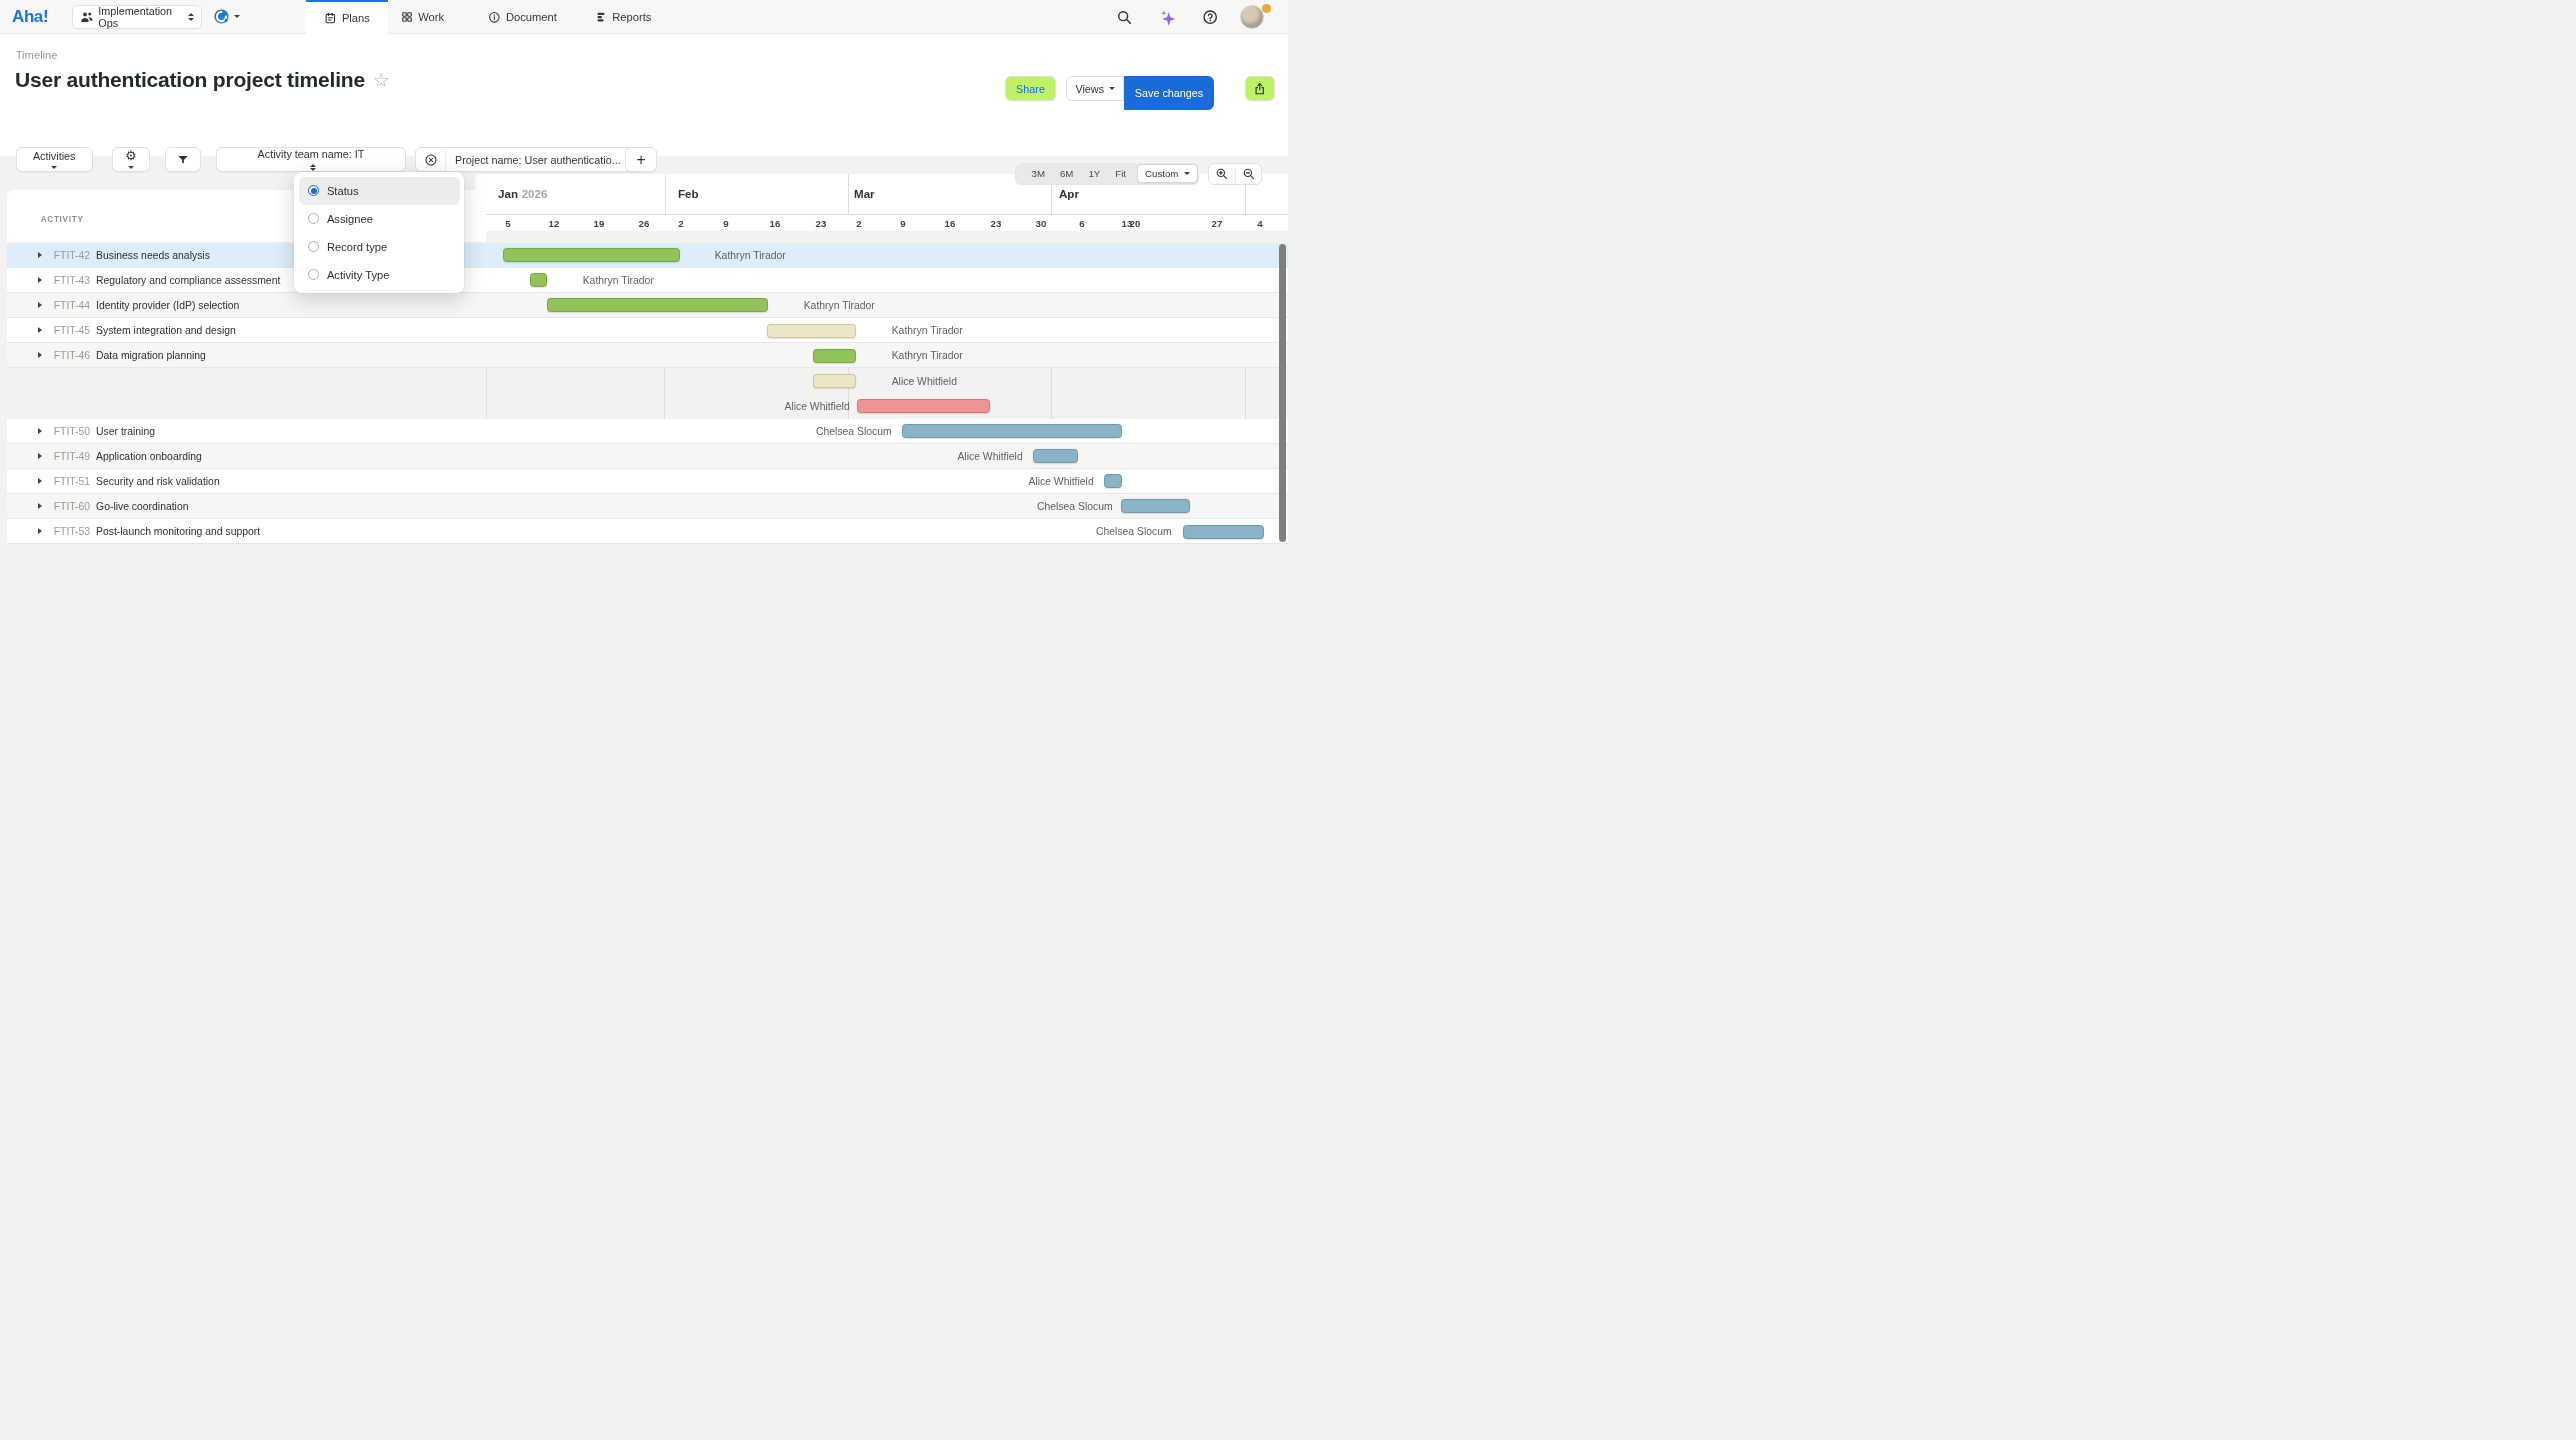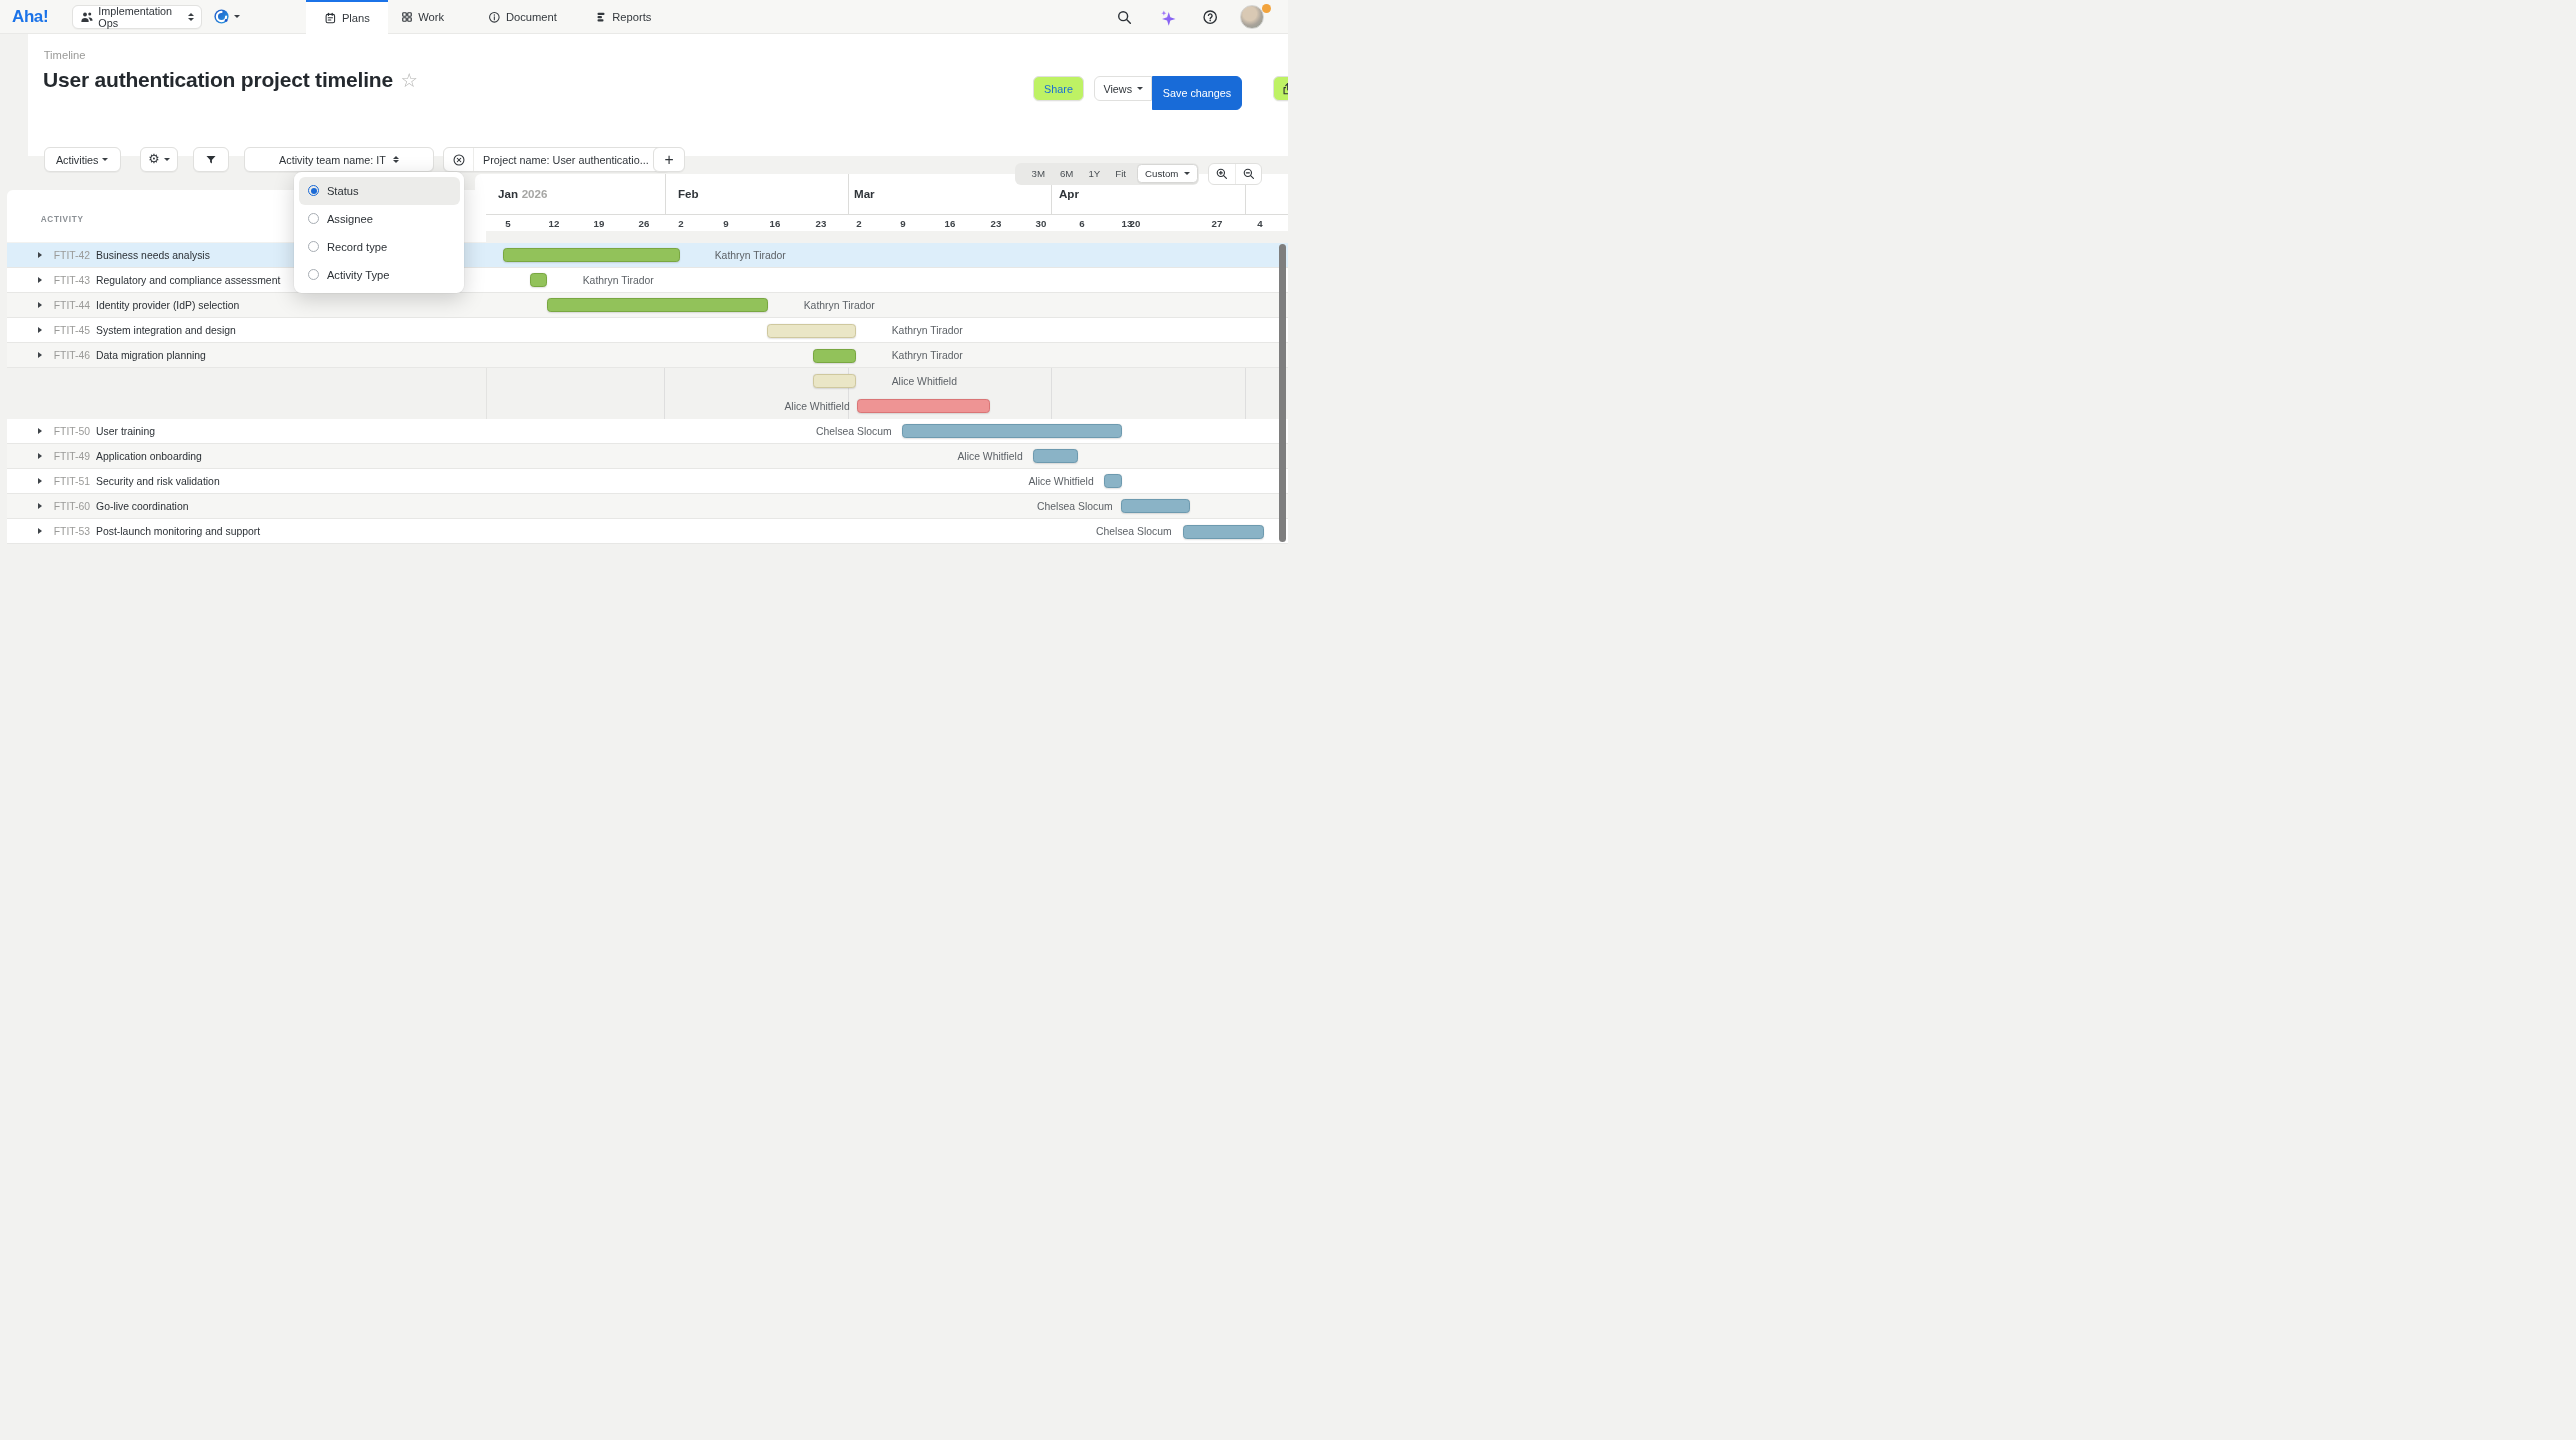--- a/index.html
+++ b/index.html
@@ -12,34 +12,34 @@
   .logo { position:absolute; left:12px; top:6.7px; font-size:17px; font-weight:800; color:#1b73e8; letter-spacing:-0.4px; }
   .ws-btn { position:absolute; left:72px; top:5.2px; height:24px; width:130px; background:#fff; border:0.7px solid #e2e2e0; border-radius:6px; display:flex; align-items:center; gap:5.2px; padding:0 6.7px; font-size:10.8px; color:#2f3439; box-shadow:0 0.7px 0.7px rgba(0,0,0,.03); }
   .swirl-wrap { position:absolute; left:213px; top:8.2px; display:flex; align-items:center; gap:3.7px; }
   .tab { position:absolute; top:0; height:34px; display:flex; align-items:center; gap:5.2px; font-size:11.2px; color:#33383d; padding:0 3px; }
   .tab.active { background:#fff; border-top:2.2px solid #1b73e8; padding:0 18px; }
   .nav-right-icon { position:absolute; top:9px; width:16.4px; height:16.4px; }
   .avatar { position:absolute; left:1240px; top:5.2px; width:24px; height:24px; border-radius:50%; background:radial-gradient(circle at 40% 35%, #d9c9b4 0 35%, #a9a39a 60%, #8e9a8e 100%); border:0.7px solid #d5d5d3; }
   .notif-dot { position:absolute; left:1262px; top:3.7px; width:9px; height:9px; border-radius:50%; background:#f2a33c; }
 
   
-  .pagehead { position:absolute; left:0; top:34px; width:1288px; height:122px; background:#fff;margin-left:28px; }
+  .pagehead { position:absolute; left:0; top:34px; width:1288px; height:122px; background:#fff; }
   .crumb { position:absolute; left:15.7px; top:15px; font-size:11.2px; color:#9a9a98; }
   .title-row { position:absolute; left:15px; top:34px; display:flex; align-items:center; gap:7.5px; }
   .title { font-size:21px; font-weight:700; color:#24292e; letter-spacing:-0.2px; }
   .star { font-size:19.4px; color:#b3b3b1; line-height:1; margin-top:1.5px; }
   .hbtn { height:25px; border-radius:6px; border:0.7px solid #e0e0de; background:#bef264; display:flex; align-items:center; justify-content:center; font-size:10.8px; color:#2f3439; box-shadow:0 0.7px 0.7px rgba(0,0,0,.04); }
   .share-btn { position:absolute; left:1005px; top:42px; width:51px; color:#1a6fd4; }
   .views-group { position:absolute; left:1066px; top:42px; display:flex; }
   .views-btn { width:58px; border-radius:6px 0 0 6px; border:0.7px solid #e0e0de; background:#fff; height:25px; display:flex; align-items:center; justify-content:center; gap:4.5px; font-size:10.8px; }
   .save-btn { width:90px; border-radius:0 6px 6px 0; background:#186bd8; color:#fff; height:34px; display:flex; align-items:center; justify-content:center; font-size:10.8px; border:0.7px solid #186bd8; }
   .export-btn { position:absolute; left:1245px; top:42px; width:30px; }
 
   
-  .tbtn { position:absolute; top:113px; height:25px; border-radius:6px; border:0.7px solid #e0e0de; background:#fff; display:flex; align-items:center; justify-content:center; gap:4px; font-size:10.8px; color:#2f3439; box-shadow:0 0.7px 0.7px rgba(0,0,0,.04); }
+  .tbtn { position:absolute; top:113px; height:25px; border-radius:6px; border:0.7px solid #e0e0de; background:#fff; display:flex; align-items:center; justify-content:center; gap:4px; font-size:10.8px; color:#2f3439; box-shadow:0 0.7px 0.7px rgba(0,0,0,.04);flex-direction:column; }
   .caret-down { width:0; height:0; border-left:3.4px solid transparent; border-right:3.4px solid transparent; border-top:3.7px solid #3a3f44; display:inline-block; }
   .updown { display:inline-flex; flex-direction:column; gap:1.5px; margin-left:3px; }
   .updown i { width:0; height:0; border-left:3px solid transparent; border-right:3px solid transparent; display:block; }
   .updown i.up { border-bottom:3.4px solid #3a3f44; }
   .updown i.dn { border-top:3.4px solid #3a3f44; }
   .filter-group { position:absolute; top:113px; left:415px; height:25px; border:0.7px solid #e0e0de; border-radius:6px; background:#fff; display:flex; align-items:center; box-shadow:0 0.7px 0.7px rgba(0,0,0,.04); }
   .filter-group .clear-cell { width:30px; height:100%; display:flex; align-items:center; justify-content:center; border-right:0.7px solid #ececea; }
   .filter-group .sel-cell { padding:0 9px; display:flex; align-items:center; gap:3px; font-size:10.8px; }
 
   

